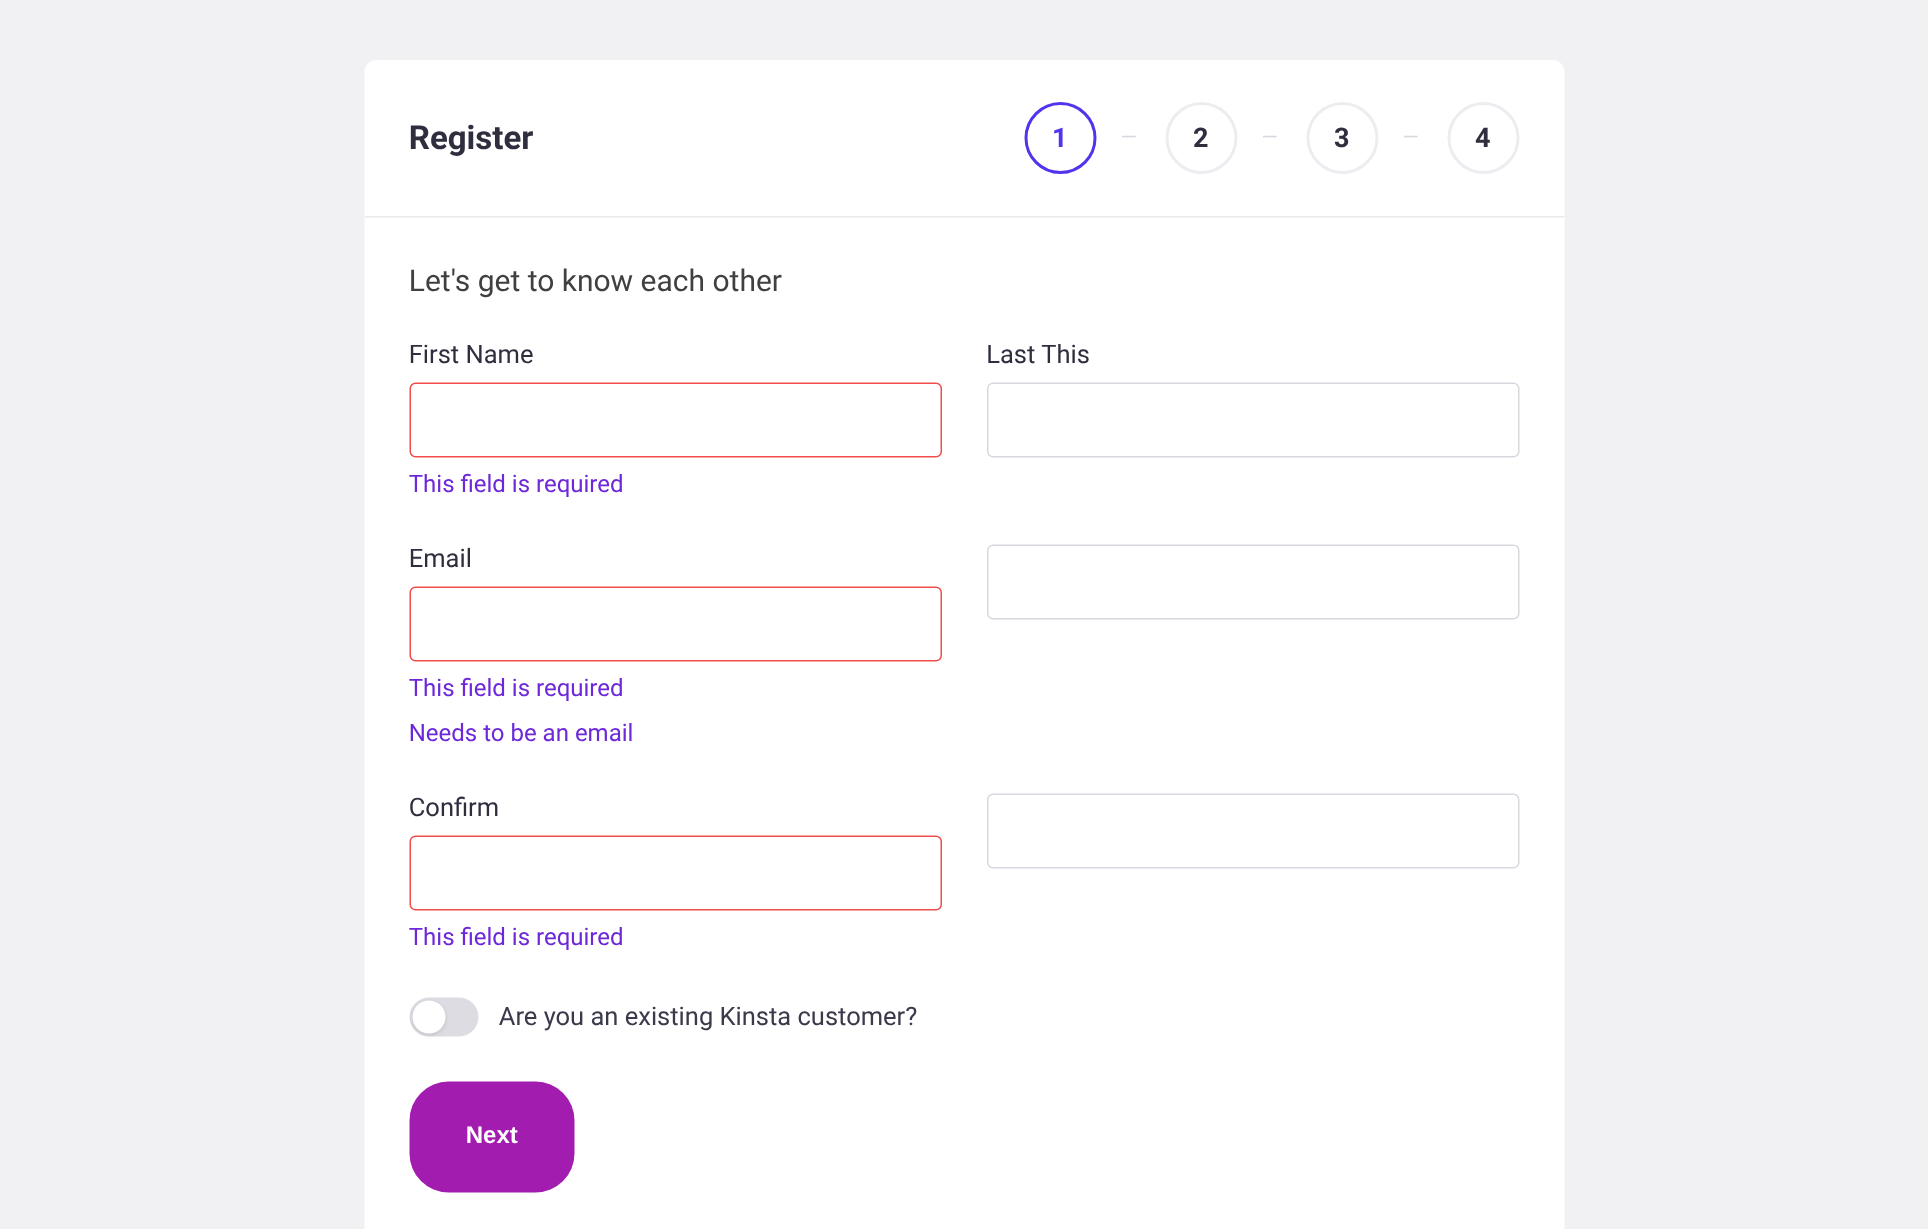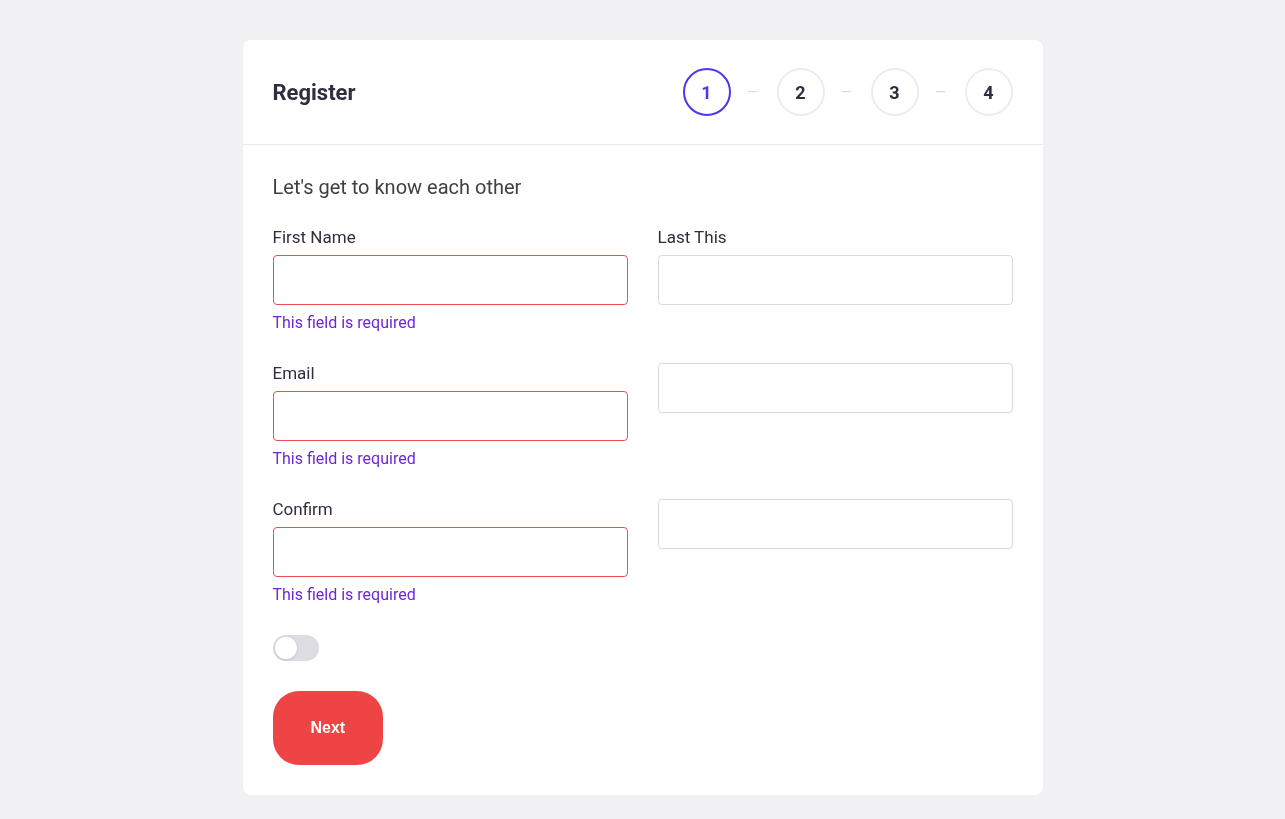--- a/index.html
+++ b/index.html
@@ -132,21 +132,21 @@
       height: 22px;
       background: #fff;
       border-radius: 50%;
       box-shadow: 0 1px 3px rgba(0,0,0,0.12);
     }
     .toggle-label {
       font-size: 17px;
       color: #3a3a4a;
     }
     .btn {
-      background: #ef4444;
+      background: #a21caf;
       color: #fff;
       border: none;
       padding: 28px 38px;
       border-radius: 26px;
       font-size: 16px;
       font-weight: 700;
       cursor: pointer;
     }
   </style>
 </head>
@@ -180,20 +180,21 @@
         <label class="field-label">Last This</label>
         <input class="input" type="text" value="" style="">
       </div>
     </div>
 
     <div class="row">
       <div class="col">
         <label class="field-label">Email</label>
         <input class="input error" type="text" value="" style="">
         <div class="error-msg">This field is required</div>
+        <div class="error-msg">Needs to be an email</div>
       </div>
       <div class="col">
         <input class="input" type="text" value="" style="">
       </div>
     </div>
 
     <div class="row">
       <div class="col">
         <label class="field-label">Confirm</label>
         <input class="input error" type="password" value="" style="">
@@ -201,18 +202,19 @@
       </div>
       <div class="col">
         <input class="input" type="password" value="" style="">
       </div>
     </div>
 
     <div class="toggle-row">
       <div class="toggle">
         <div class="toggle-knob"></div>
       </div>
+      <span class="toggle-label">Are you an existing Kinsta customer?</span>
     </div>
 
     <button class="btn">Next</button>
   </div>
 
 </div>
 
 </body></html>

